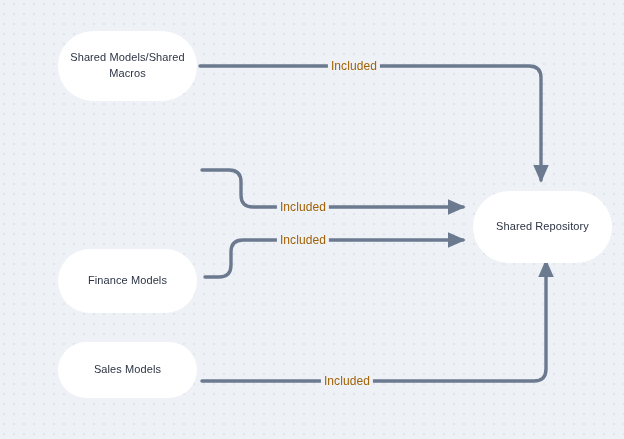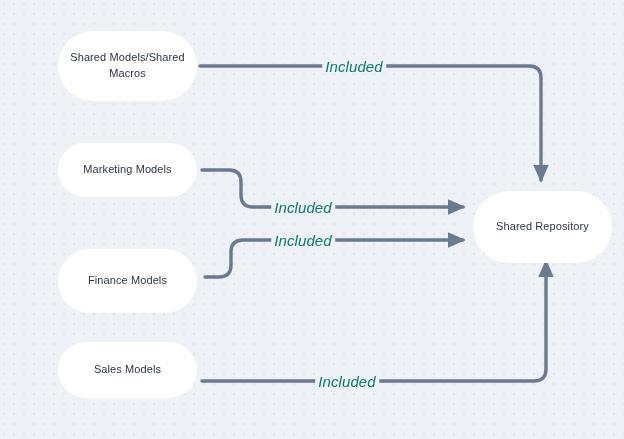--- a/index.html
+++ b/index.html
@@ -37,27 +37,26 @@
     font-size: 11px;
     line-height: 1.45;
     letter-spacing: 0.1px;
     box-sizing: border-box;
     padding: 4px 10px;
   }
   .edge-label {
     position: absolute;
     transform: translate(-50%, -50%);
     background: #eef1f5;
-    color: #0f766e;
-    font-size: 15px;
+    color: #a16207;
+    font-size: 12px;
     letter-spacing: 0.1px;
     padding: 0 3px;
     white-space: nowrap;
     line-height: 1;
-    font-style: italic;
   }
 </style>
 </head>
 <body>
 
 <div id="canvas">
 
   <svg id="edges" viewBox="0 0 624 439" xmlns="http://www.w3.org/2000/svg">
     <defs>
       <marker id="arrow" viewBox="0 0 10 10" refX="8.5" refY="5" markerWidth="5.2" markerHeight="5.2" orient="auto-start-reverse">
@@ -71,23 +70,20 @@
 
     <path d="M 205 277 L 219 277 Q 231 277 231 265 L 231 252 Q 231 240 243 240 L 463 240" fill="none" stroke="#6b7a8f" stroke-width="3.4" stroke-linecap="round" marker-end="url(#arrow)"></path>
 
     <path d="M 202 381 L 534 381 Q 546 381 546 369 L 546 262" fill="none" stroke="#6b7a8f" stroke-width="3.4" stroke-linecap="round" marker-end="url(#arrow)"></path>
   </svg>
 
   <div class="node" style="left:58px; top:31px; width:139px; height:70px;">
     <span>Shared Models/Shared Macros</span>
   </div>
 
-  <div class="node" style="left:58px; top:143px; width:139px; height:54px;">
-    <span>Marketing Models</span>
-  </div>
 
   <div class="node" style="left:58px; top:249px; width:139px; height:64px;">
     <span>Finance Models</span>
   </div>
 
   <div class="node" style="left:58px; top:342px; width:139px; height:56px;">
     <span>Sales Models</span>
   </div>
 
   <div class="node" style="left:473px; top:191px; width:139px; height:72px;">

